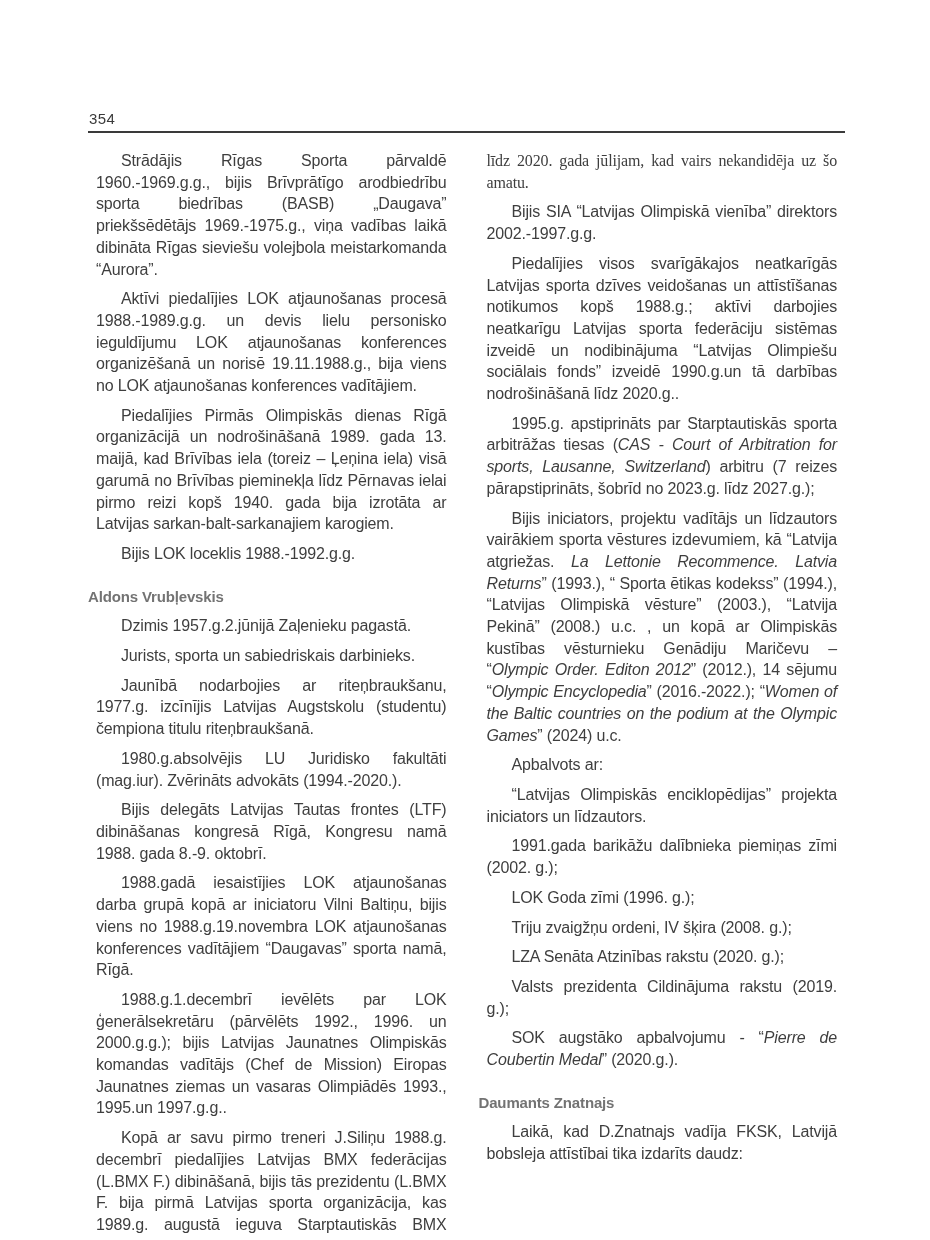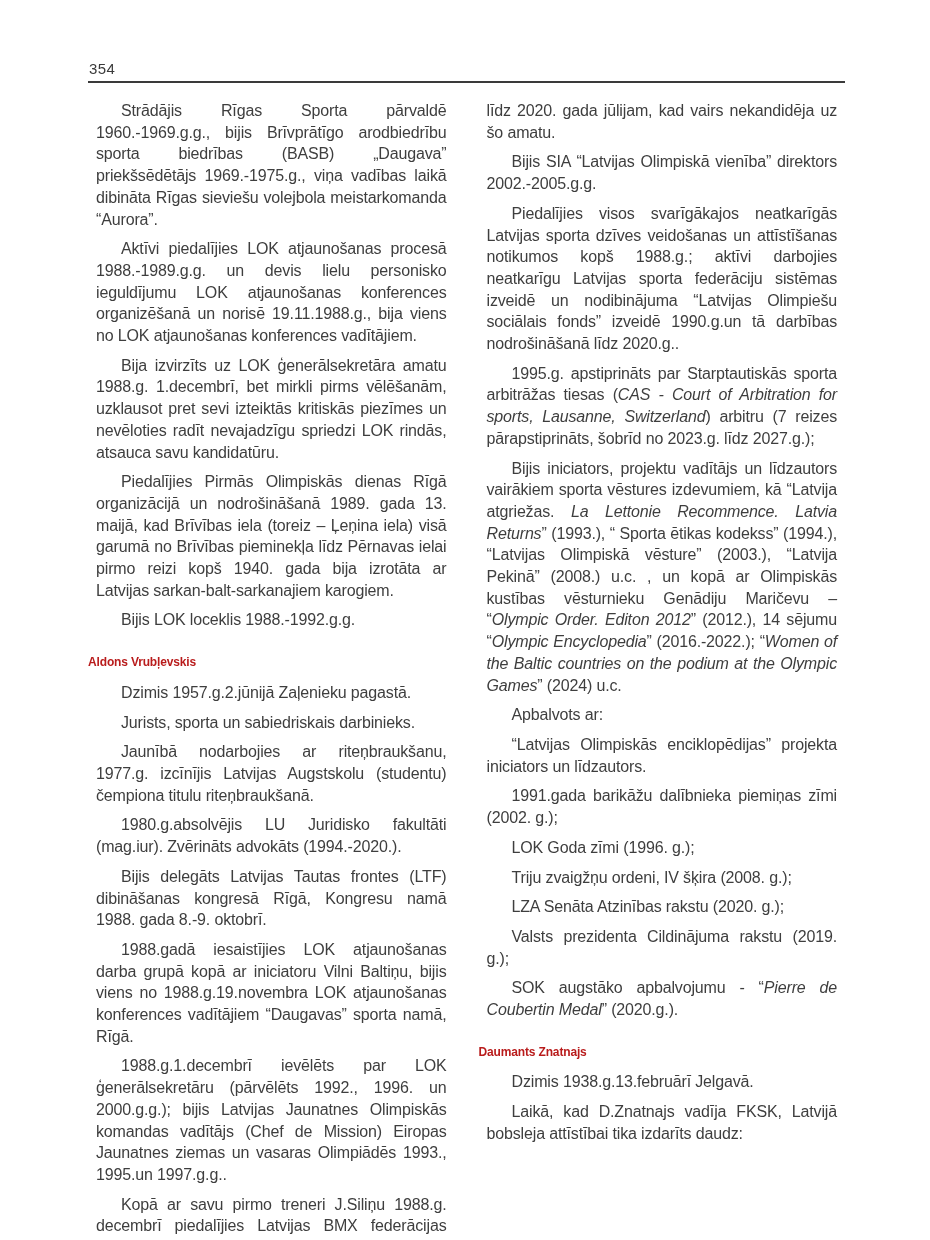--- a/index.html
+++ b/index.html
@@ -11,21 +11,21 @@
     width: 930px;
     height: 1240px;
     overflow: hidden;
     font-family: "Liberation Sans", "DejaVu Sans", sans-serif;
     color: #3e3e3e;
   }
   .page {
     box-sizing: border-box;
     width: 930px;
     height: 1240px;
-    padding: 60px 85px 0 88px;
+    padding: 110px 85px 0 88px;
     background: #ffffff;
   }
   .page-number {
     font-size: 15px;
     letter-spacing: 0.4px;
     color: #3a3a3a;
     margin: 0 0 4px 1px;
   }
   .rule {
     border: 0;
@@ -46,69 +46,68 @@
     text-align: justify;
     hyphens: auto;
     -webkit-hyphens: auto;
   }
   .col p {
     margin: 8px;
     text-indent: 25px;
   }
   .col p.noindent {
     text-indent: 0;
+    font-family: Liberation Serif, serif;
   }
   .col h3 {
     margin: 21px 0 0 0;
-    font-size: 12px;
+    font-size: 15px;
     line-height: 21.7px;
     font-weight: bold;
-    color: #b91c1c;
+    color: #737373;
     text-align: left;
     text-indent: 0;
   }
   .it {
     font-style: italic;
   }
 </style>
 </head>
 <body>
 
 <div class="page">
   <div class="page-number">354</div>
   <hr class="rule">
   <div class="columns">
     <div class="col">
         <p><span>Strādājis Rīgas Sporta pārvaldē 1960.-1969.g.g., bijis Brīvprātīgo arodbiedrību sporta biedrības (BASB) „Daugava” priekšsēdētājs 1969.-1975.g., viņa vadības laikā dibināta Rīgas sieviešu volejbola meistarkomanda “Aurora”.</span></p>
         <p><span>Aktīvi piedalījies LOK atjaunošanas procesā 1988.-1989.g.g. un devis lielu personisko ieguldījumu LOK atjaunošanas konferences organizēšanā un norisē 19.11.1988.g., bija viens no LOK atjaunošanas konferences vadītājiem.</span></p>
-        <p><span>Bija izvirzīts uz LOK ģenerālsekretāra amatu 1988.g. 1.decembrī, bet mirkli pirms vēlēšanām, uzklausot pret sevi izteiktās kritiskās piezīmes un nevēloties radīt nevajadzīgu spriedzi LOK rindās, atsauca savu kandidatūru.</span></p>
         <p><span>Piedalījies Pirmās Olimpiskās dienas Rīgā organizācijā un nodrošināšanā 1989. gada 13. maijā, kad Brīvības iela (toreiz – Ļeņina iela) visā garumā no Brīvības pieminekļa līdz Pērnavas ielai pirmo reizi kopš 1940. gada bija izrotāta ar Latvijas sarkan-balt-sarkanajiem karogiem.</span></p>
         <p><span>Bijis LOK loceklis 1988.-1992.g.g.</span></p>
         <h3><span>Aldons Vrubļevskis</span></h3>
         <p><span>Dzimis 1957.g.2.jūnijā Zaļenieku pagastā.</span></p>
         <p><span>Jurists, sporta un sabiedriskais darbinieks.</span></p>
         <p><span>Jaunībā nodarbojies ar riteņbraukšanu, 1977.g. izcīnījis Latvijas Augstskolu (studentu) čempiona titulu riteņbraukšanā.</span></p>
         <p><span>1980.g.absolvējis LU Juridisko fakultāti (mag.iur). Zvērināts advokāts (1994.-2020.).</span></p>
         <p><span>Bijis delegāts Latvijas Tautas frontes (LTF) dibināšanas kongresā Rīgā, Kongresu namā 1988. gada 8.-9. oktobrī.</span></p>
         <p><span>1988.gadā iesaistījies LOK atjaunošanas darba grupā kopā ar iniciatoru Vilni Baltiņu, bijis viens no 1988.g.19.novembra LOK atjaunošanas konferences vadītājiem “Daugavas” sporta namā, Rīgā.</span></p>
         <p><span>1988.g.1.decembrī ievēlēts par LOK ģenerālsekretāru (pārvēlēts 1992., 1996. un 2000.g.g.); bijis Latvijas Jaunatnes Olimpiskās komandas vadītājs (Chef de Mission) Eiropas Jaunatnes ziemas un vasaras Olimpiādēs 1993., 1995.un 1997.g.g..</span></p>
         <p><span>Kopā ar savu pirmo treneri J.Siliņu 1988.g. decembrī piedalījies Latvijas BMX federācijas (L.BMX F.) dibināšanā, bijis tās prezidentu (L.BMX F. bija pirmā Latvijas sporta organizācija, kas 1989.g. augustā ieguva Starptautiskās BMX federācijas (I.BMX F.) atzīšanu); 2005.g. ievēlēts par Latvijas BMX federācijas Goda prezidentu uz mūžu.</span></p>
       </div>
     <div class="col">
         <p class="noindent"><span>līdz 2020. gada jūlijam, kad vairs nekandidēja uz šo amatu.</span></p>
-        <p><span>Bijis SIA “Latvijas Olimpiskā vienība” direktors 2002.-2005.g.g.</span></p>
+        <p><span>Bijis SIA “Latvijas Olimpiskā vienība” direktors 2002.-1997.g.g.</span></p>
         <p><span>Piedalījies visos svarīgākajos neatkarīgās Latvijas sporta dzīves veidošanas un attīstīšanas notikumos kopš 1988.g.; aktīvi darbojies neatkarīgu Latvijas sporta federāciju sistēmas izveidē un nodibinājuma “Latvijas Olimpiešu sociālais fonds” izveidē 1990.g.un tā darbības nodrošināšanā līdz 2020.g..</span></p>
         <p><span>1995.g. apstiprināts par Starptautiskās sporta arbitrāžas tiesas (</span><span class="it">CAS - Court of Arbitration for sports, Lausanne, Switzerland</span><span>) arbitru (7 reizes pārapstiprināts, šobrīd no 2023.g. līdz 2027.g.);</span></p>
         <p><span>Bijis iniciators, projektu vadītājs un līdzautors vairākiem sporta vēstures izdevumiem, kā “Latvija atgriežas. </span><span class="it">La Lettonie Recommence. Latvia Returns</span><span>” (1993.), “ Sporta ētikas kodekss” (1994.), “Latvijas Olimpiskā vēsture” (2003.), “Latvija Pekinā” (2008.) u.c. , un kopā ar Olimpiskās kustības vēsturnieku Genādiju Maričevu – “</span><span class="it">Olympic Order. Editon 2012</span><span>” (2012.), 14 sējumu “</span><span class="it">Olympic Encyclopedia</span><span>” (2016.-2022.); “</span><span class="it">Women of the Baltic countries on the podium at the Olympic Games</span><span>” (2024) u.c.</span></p>
         <p><span>Apbalvots ar:</span></p>
         <p><span>“Latvijas Olimpiskās enciklopēdijas” projekta iniciators un līdzautors.</span></p>
         <p><span>1991.gada barikāžu dalībnieka piemiņas zīmi (2002. g.);</span></p>
         <p><span>LOK Goda zīmi (1996. g.);</span></p>
         <p><span>Triju zvaigžņu ordeni, IV šķira (2008. g.);</span></p>
         <p><span>LZA Senāta Atzinības rakstu (2020. g.);</span></p>
         <p><span>Valsts prezidenta Cildinājuma rakstu (2019. g.);</span></p>
         <p><span>SOK augstāko apbalvojumu - “</span><span class="it">Pierre de Coubertin Medal</span><span>” (2020.g.).</span></p>
         <h3><span>Daumants Znatnajs</span></h3>
-        <p><span>Dzimis 1938.g.13.februārī Jelgavā.</span></p>
         <p><span>Laikā, kad D.Znatnajs vadīja FKSK, Latvijā bobsleja attīstībai tika izdarīts daudz:</span></p>
       </div>
   </div>
 </div>
 
 </body></html>

